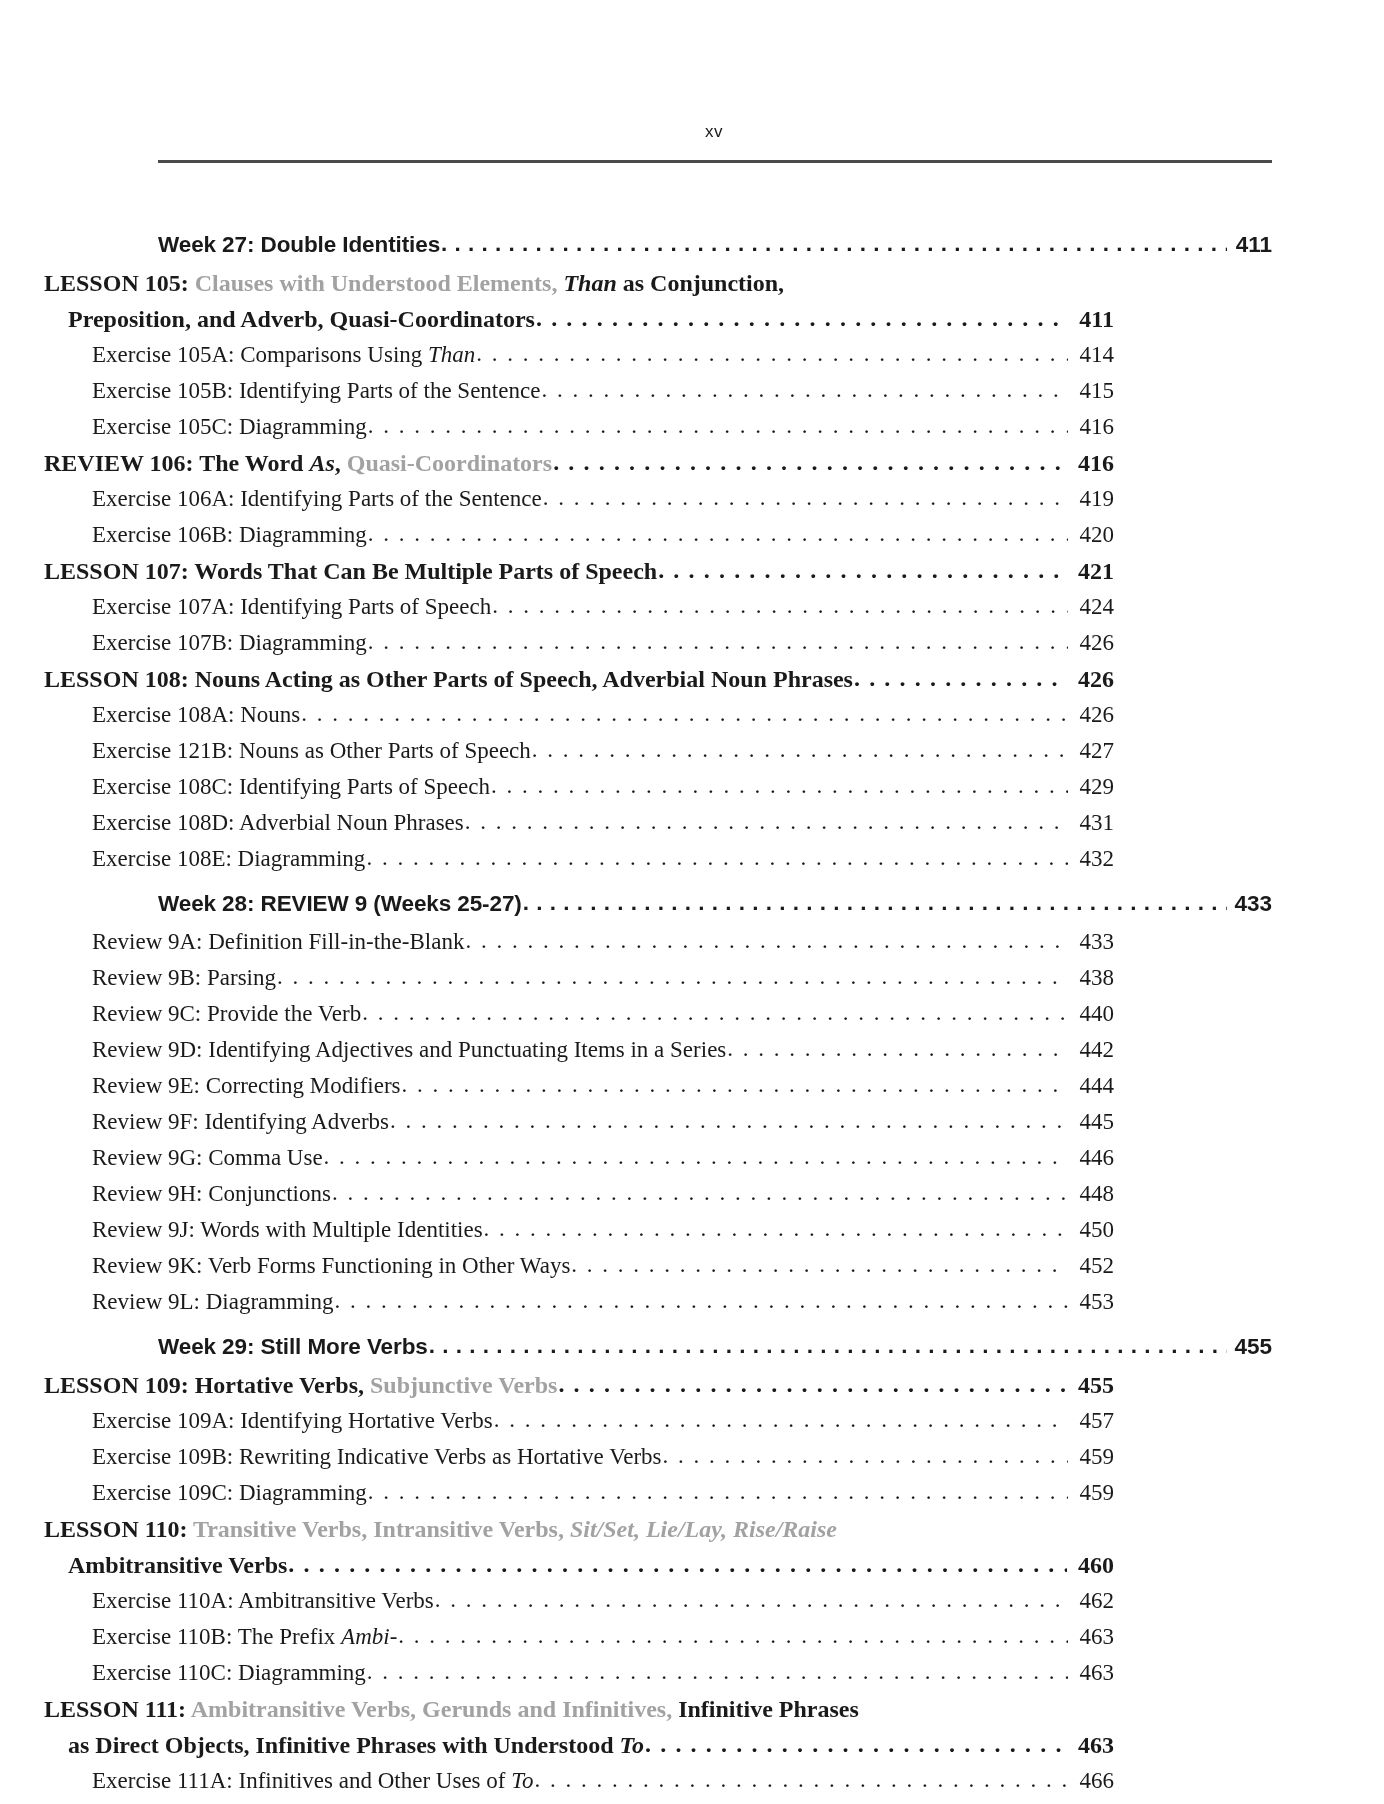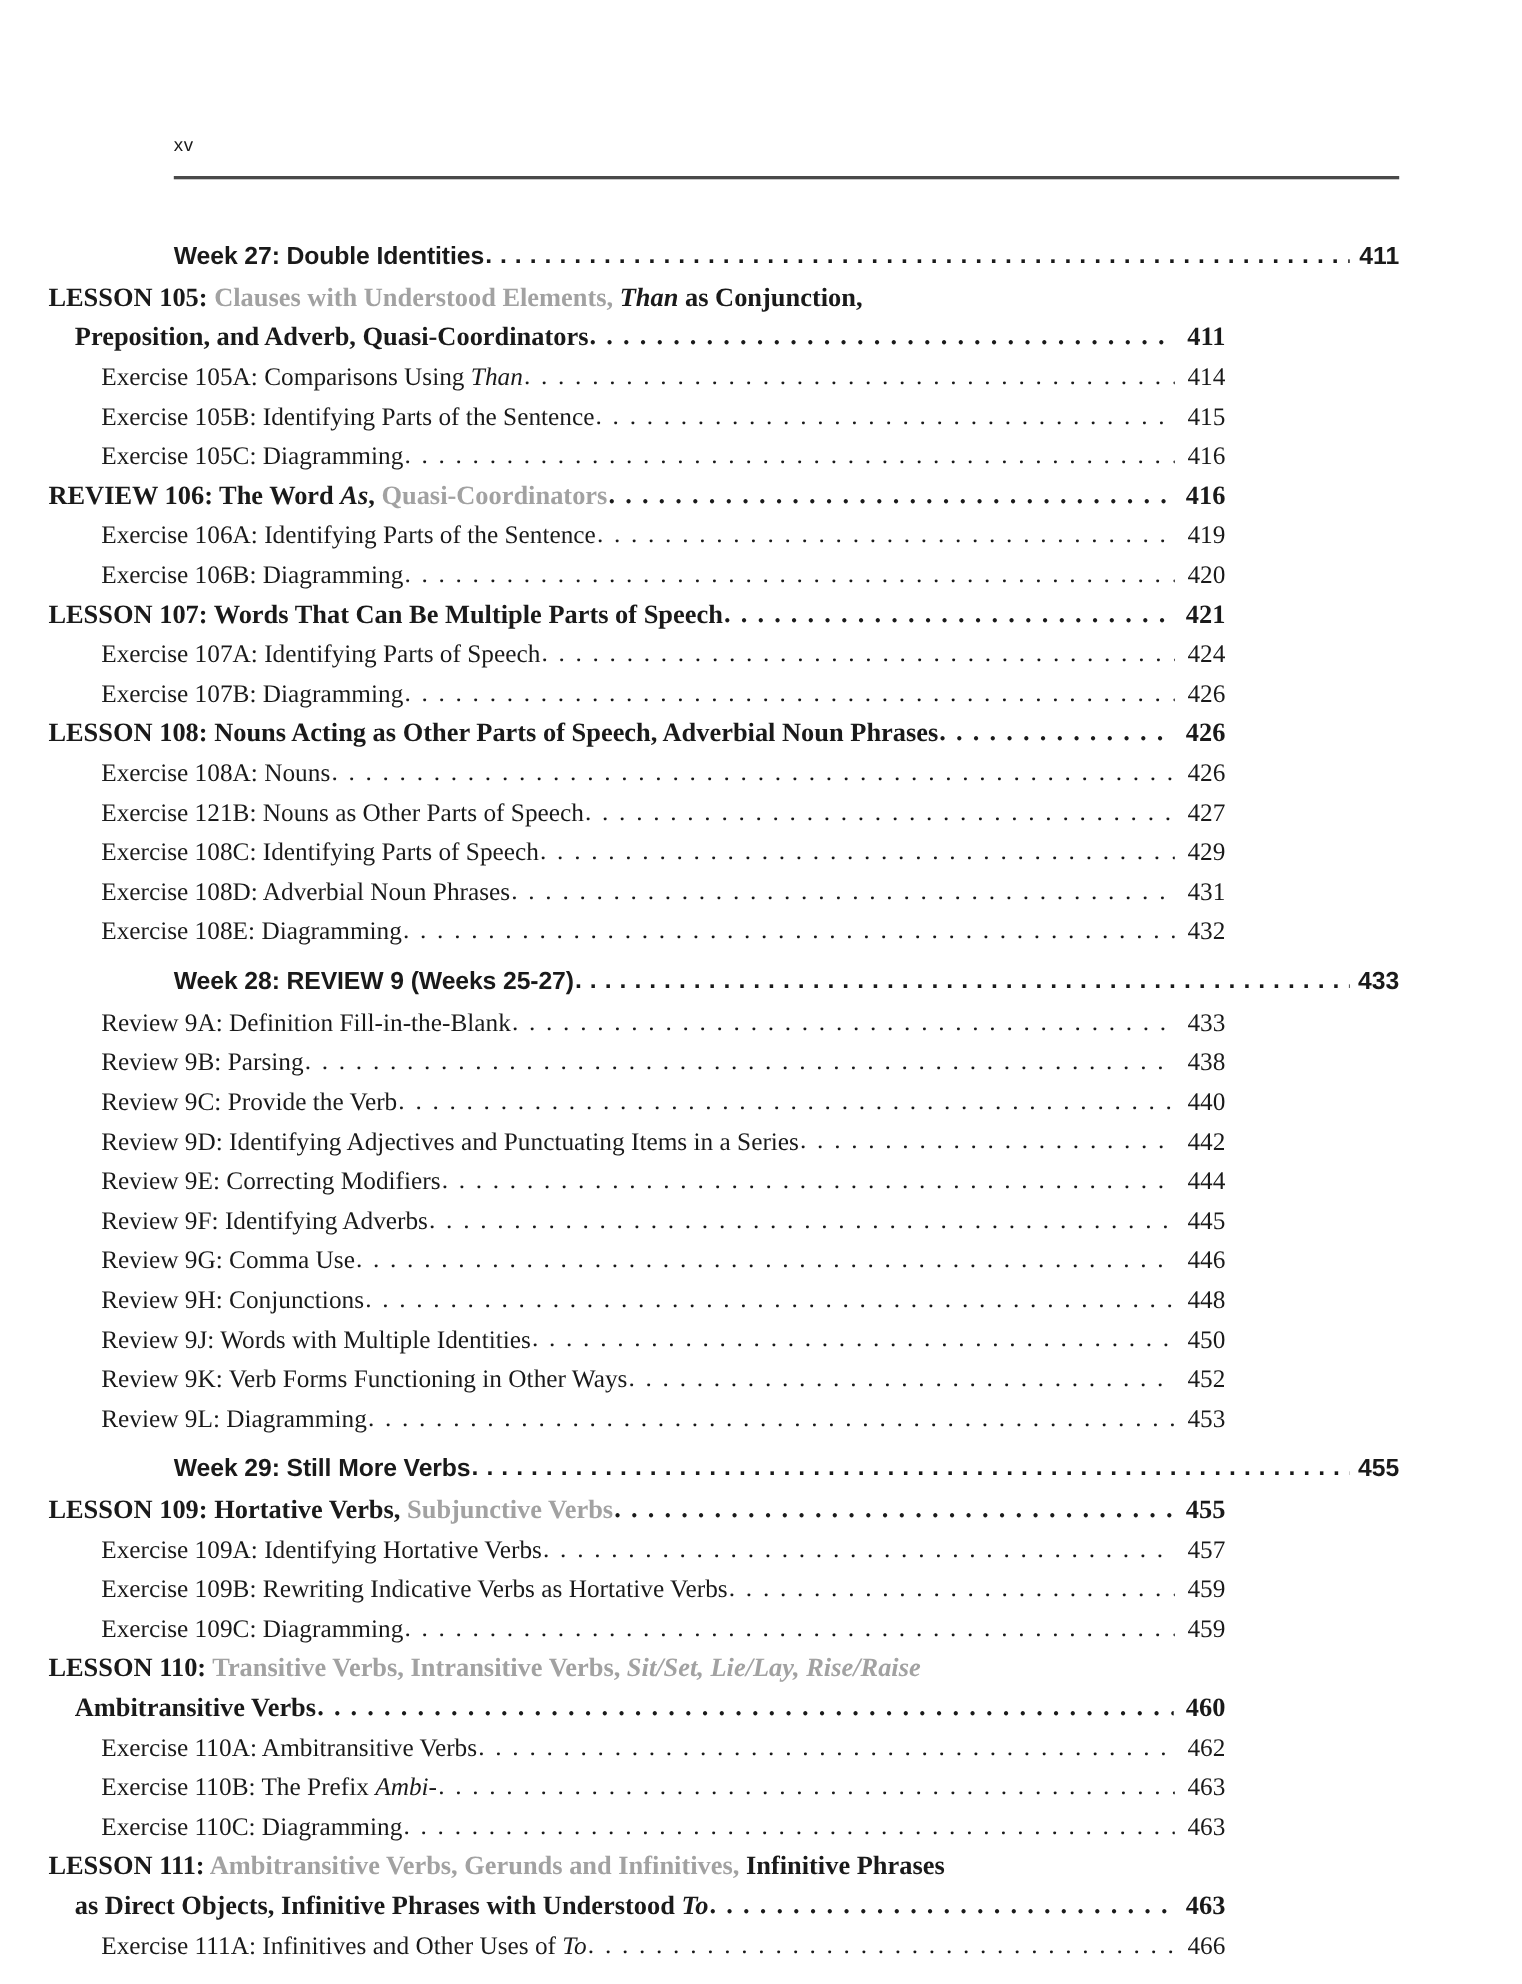--- a/index.html
+++ b/index.html
@@ -22,21 +22,21 @@
     width: 1384px;
     height: 1804px;
   }
 
   
   .folio-row {
     position: absolute;
     left: 158px;
     top: 122px;
     width: 1112px;
-    text-align: left;
+    text-align: center;
   }
   .folio {
     font-family: "Liberation Sans", "DejaVu Sans", sans-serif;
     font-size: 17px;
     letter-spacing: .5px;
     color: #1a1a1a;
   }
   .rule {
     position: absolute;
     left: 158px;
@@ -83,21 +83,21 @@
     flex: 0 0 auto;
     text-align: right;
     white-space: nowrap;
   }
 
   
   .lvl-week {
     font-family: "Liberation Sans", "DejaVu Sans", sans-serif;
     font-weight: bold;
     font-size: 22.5px;
-    margin-top: 0;
+    margin-top: 12px;
   }
   .lvl-week .label { letter-spacing: -0.1px; }
   .lvl-week .leader::before {
     font-family: "Liberation Sans", "DejaVu Sans", sans-serif;
     font-weight: bold;
     font-size: 22.5px;
     letter-spacing: 0.5px;
   }
   .lvl-week .pg { min-width: 44px; font-size: 22.5px; }
 

